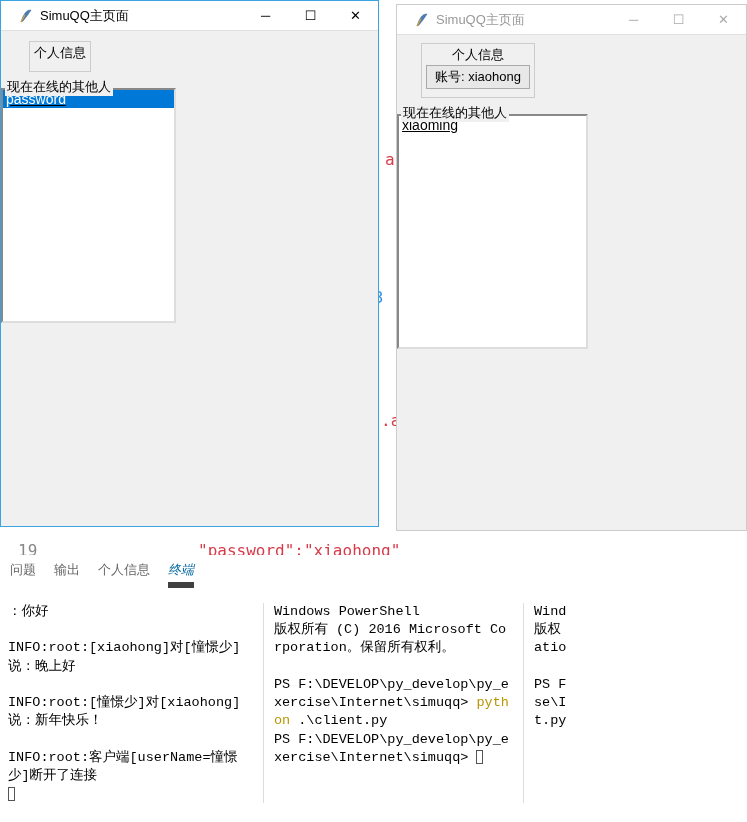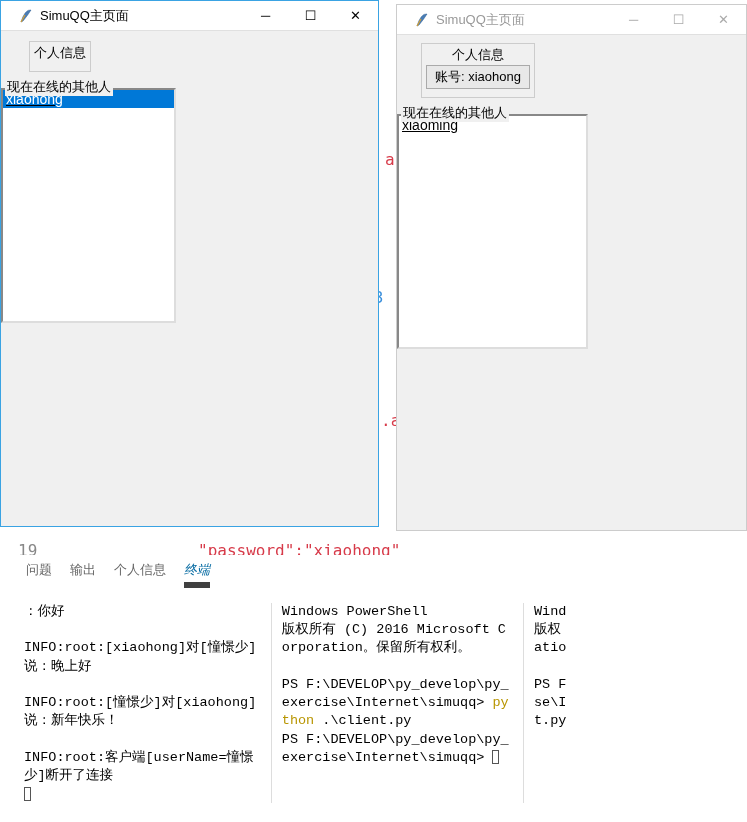--- a/index.html
+++ b/index.html
@@ -140,21 +140,20 @@
       color: #fff;
     }
     
     
     .bottom-panel {
       position: absolute;
       left: 0;
       top: 555px;
       width: 600px;
       background: #fff;
-      padding-left: 16px;
     }
     .tabs {
       display: flex;
       gap: 18px;
       padding: 6px 10px 4px 10px;
       font-size: 13px;
       color: #666;
       border-bottom: 1px solid transparent;
     }
     .tab {
@@ -228,21 +227,21 @@
       <div class="win-btn">✕</div>
     </div>
   </div>
   <div class="client-area">
     <div class="info-frame">
       <div class="info-title">个人信息</div>
     </div>
     <div class="online-section">
       <span class="online-label">现在在线的其他人</span>
       <div class="listbox" style="width:175px; height:235px;">
-        <div class="listbox-item selected">xiaohong</div>
+        <div class="listbox-item selected">password</div>
       </div>
     </div>
   </div>
 </div>
 
 <div class="tk-window inactive" style="left:396px; top:4px; width:351px; height:527px;">
   <div class="titlebar">
     <span class="tk-icon">
       <svg viewBox="0 0 16 16">
           <path d="M3 14 Q7 1 13 2 Q10 7 5 13 Z" fill="#4a7db5" stroke="#2a5a90" stroke-width="0.5"></path>

